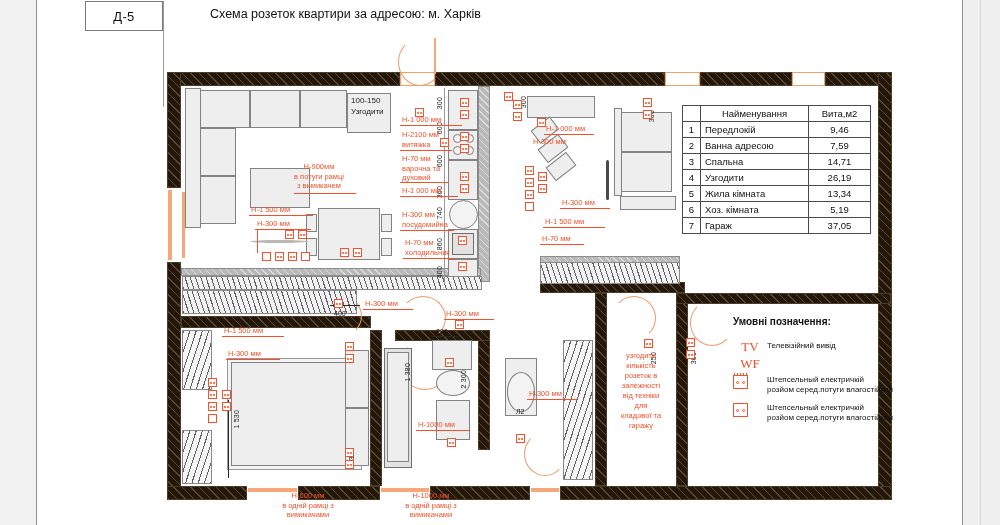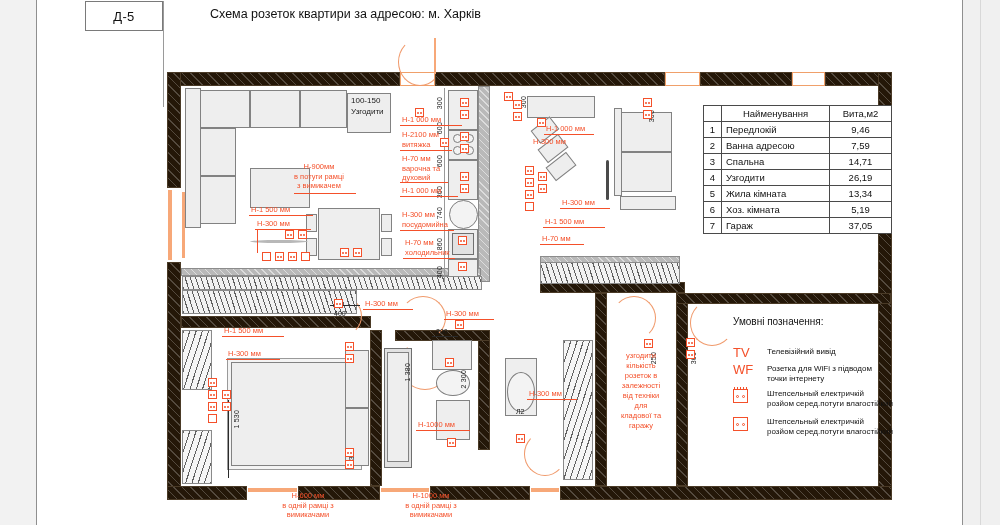--- a/index.html
+++ b/index.html
@@ -96,33 +96,33 @@
   .ann-dark { position:absolute; color:#1a1a1a; font-size:8px; white-space:nowrap; }
   .lead { position:absolute; background:#f4502a; height:1px; }
   .lead-v { position:absolute; background:#f4502a; width:1px; }
   .dim-v { position:absolute; color:#1a1a1a; font-size:7px;
     writing-mode:vertical-rl; transform:rotate(180deg); white-space:nowrap; letter-spacing:.2px; }
   .dim-h { position:absolute; color:#1a1a1a; font-size:7px; white-space:nowrap; }
   .dim-line { position:absolute; background:#2a2a2a; }
 
   
   #room-table { position:absolute; left:682px; top:105px; border-collapse:collapse;
-    background:#fff; font-size:9.5px; color:#111;margin-left:21px; }
+    background:#fff; font-size:9.5px; color:#111; }
   #room-table td, #room-table th { border:1px solid #4a4a4a; padding:2px 4px; font-weight:normal; }
   #room-table .c-num  { width:18px; text-align:center; }
   #room-table .c-name { width:108px; }
   #room-table .c-area { width:62px; text-align:center; }
   #room-table thead td { text-align:center; }
 
   
   #legend { position:absolute; left:733px; top:316px; width:200px; }
-  #legend-title { font-size:10px; font-weight:normal; color:#111; margin-bottom:20px; }
+  #legend-title { font-size:10px; font-weight:bold; color:#111; margin-bottom:14px; }
   .leg-row { display:flex; align-items:flex-start; margin-bottom:5px; }
   .leg-sym { width:34px; flex:0 0 34px; color:#f4502a; font-size:13px;
-             line-height:12px; text-align:left; }
+             line-height:12px; text-align:center;font-family:Liberation Serif, serif; }
   .leg-txt { font-size:8px; color:#111; line-height:10px; }
   .leg-sock {
     width:15px; height:14px; border:1.4px solid #f4502a; position:relative; background:#fff;
   }
   .leg-sock i { position:absolute; width:3px; height:3px; border-radius:50%;
     background:#fff; border:1.1px solid #f4502a; top:5px; }
   .leg-sock i.a { left:2px; } .leg-sock i.b { right:2px; }
   .leg-sock u { position:absolute; top:-3px; left:0; right:0; height:3px;
     background-image:repeating-linear-gradient(90deg,#f4502a 0 1px, transparent 1px 3px); }
 
@@ -454,22 +454,20 @@
 
 <div id="legend">
   <div id="legend-title">Умовні позначення:</div>
 
   <div class="leg-row">
     <div class="leg-sym">TV</div>
     <div class="leg-txt">Телевізійний вивід</div>
   </div>
   <div class="leg-row">
     <div class="leg-sym">WF</div>
-    <div class="leg-txt" style="white-space:pre-line;">Розетка для WiFi з підводом
-точки інтернету</div>
   </div>
   <div class="leg-row" style="margin-top:3px;">
     <div class="leg-sym">
       <div class="leg-sock">
           <u></u>
           <i class="a"></i>
           <i class="b"></i>
         </div>
     </div>
     <div class="leg-txt" style="white-space:pre-line;">Штепсельный електричкій

